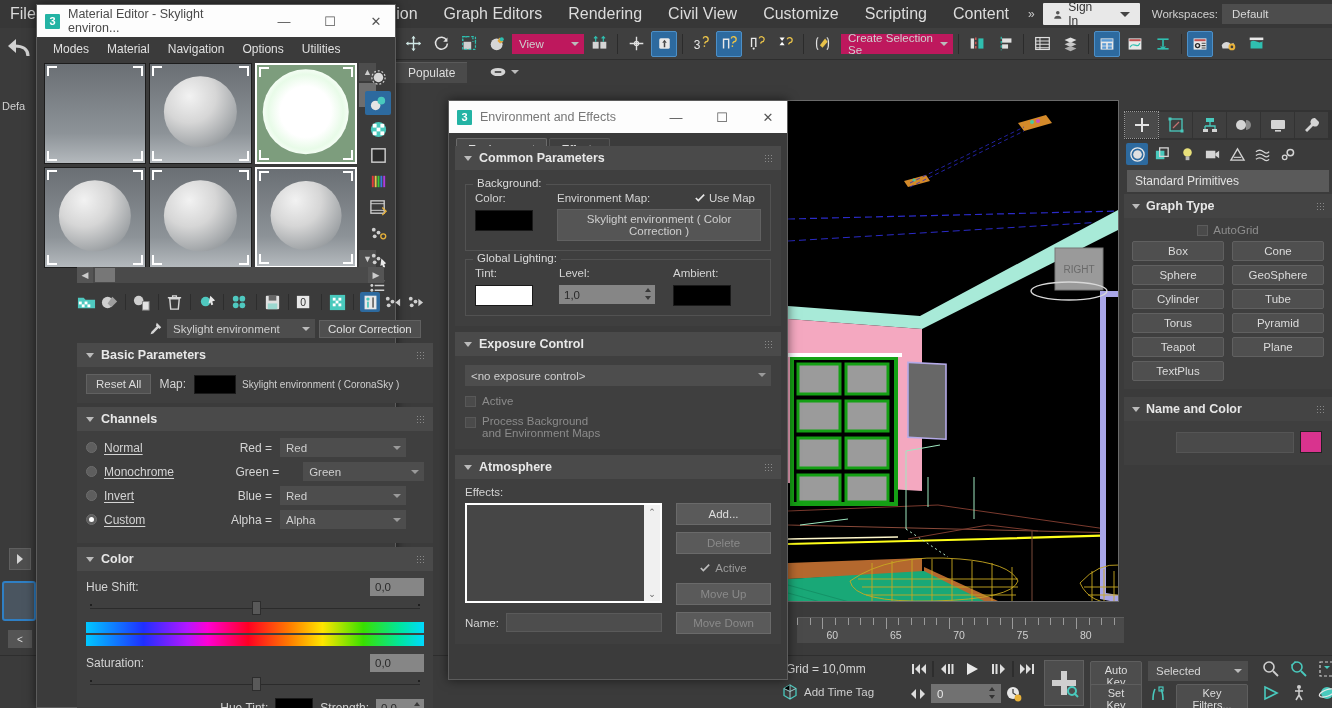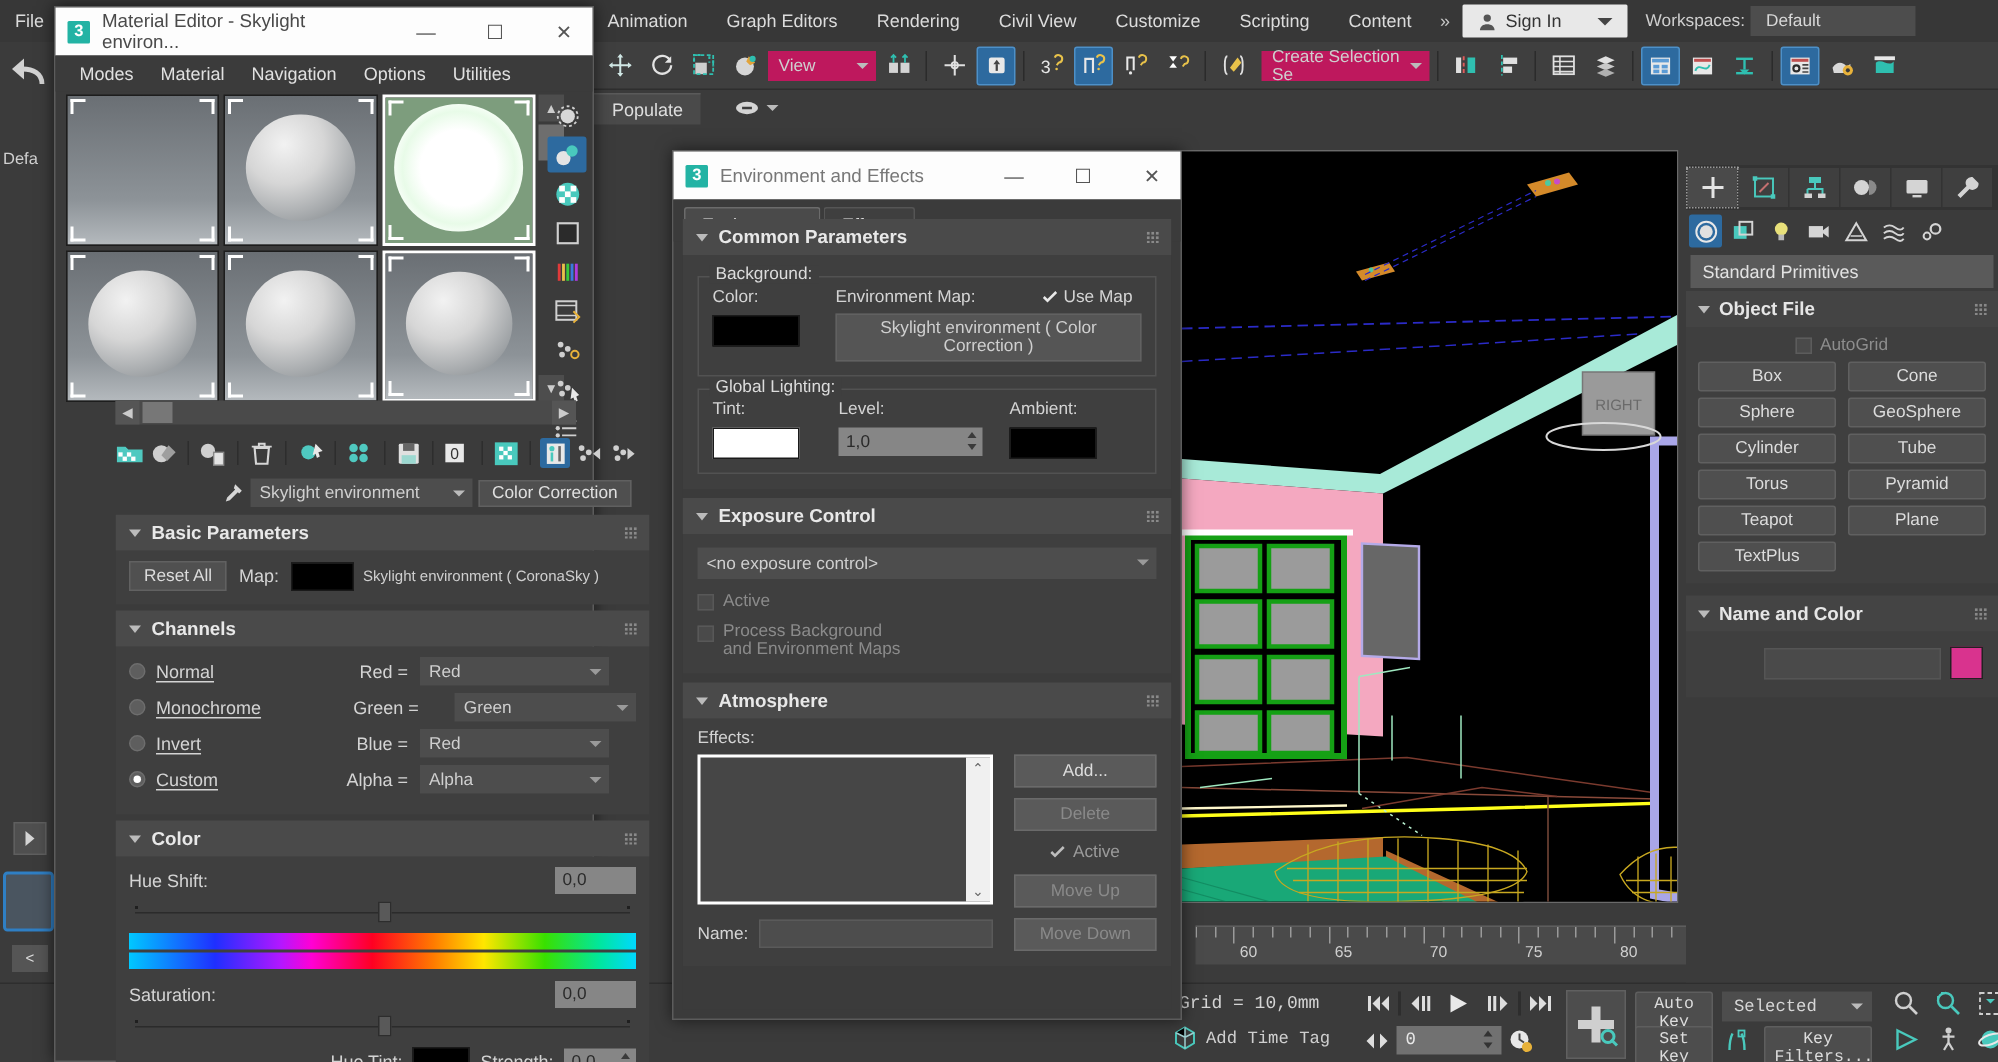--- a/index.html
+++ b/index.html
@@ -9,21 +9,21 @@
     font-size:12px; color:#d4d4d4; background:#3b3b3b;
     position:relative;
   }
   .abs { position:absolute; }
 
   
   #max-app { position:absolute; left:0; top:0; width:1332px; height:708px; background:#3b3b3b; }
 
   
   #menubar { position:absolute; left:0; top:0; width:1332px; height:28px; background:#373737; display:flex; align-items:center; }
-  .menu-item { padding:5px 13px; font-size:12px; color:#dcdcdc; white-space:nowrap; }
+  .menu-item { padding:5px 13px; font-size:16px; color:#dcdcdc; white-space:nowrap; }
   #menubar .chev { padding:5px 6px; color:#c9c9c9; font-size:12px; }
   .signin-box { background:#e8e8e8; color:#333; height:22px; display:flex; align-items:center; gap:6px; padding:0 10px; margin-left:2px; border-radius:1px; }
   .signin-box .lbl { font-size:12px; }
   .ws-lbl { margin-left:12px; font-size:11.5px; color:#cfcfcf; }
   .ws-val { background:#4d4d4d; height:20px; line-height:20px; padding:0 10px; margin-left:4px; font-size:11.5px; color:#d8d8d8; min-width:110px;}
 
   
   #toolbar { position:absolute; left:0; top:28px; width:1332px; height:32px; background:#3f3f3f; border-bottom:1px solid #2e2e2e; display:flex; align-items:center; gap:2px; padding-left:2px;}
   .tb { width:26px; height:26px; display:flex; align-items:center; justify-content:center; border-radius:2px; position:relative; }
   .tb.on { background:#2d6a9f; border:1px solid #4d90c8; }
@@ -40,21 +40,21 @@
 
   
   #viewport { position:absolute; left:787px; top:100px; width:332px; height:502px; background:#000; overflow:hidden; border:1px solid #6a6a6a; }
 
   
   #ruler { position:absolute; left:797px; top:617px; width:545px; height:26px; background:#4a4a4a; border-top:1px solid #5d5d5d; overflow:hidden; }
   .tick { position:absolute; top:0; width:1px; background:#9a9a9a; }
   .tnum { position:absolute; top:11px; font-size:10.5px; color:#cfcfcf; transform:translateX(-50%); }
 
   
-  #statusbar { position:absolute; left:0; top:655px; width:1332px; height:53px; background:#3b3b3b; border-top:1px solid #2e2e2e;font-family:Liberation Mono, monospace; }
+  #statusbar { position:absolute; left:0; top:655px; width:1332px; height:53px; background:#3b3b3b; border-top:1px solid #2e2e2e; }
   .sbtxt { font-size:11.5px; color:#cfcfcf; }
   .sbtn { background:#4d4d4d; border:1px solid #5e5e5e; color:#dcdcdc; font-size:11px; padding:2px 6px; border-radius:2px; }
   .sbcombo { background:#4d4d4d; color:#d6d6d6; font-size:11.5px; height:20px; display:flex; align-items:center; padding:0 18px 0 8px; position:relative; }
   .sbcombo .ar { position:absolute; right:6px; top:8px; border-left:4px solid transparent; border-right:4px solid transparent; border-top:4px solid #bbb; }
   .spin { background:#717171; color:#e8e8e8; font-size:11.5px; height:19px; display:flex; align-items:center; padding:0 18px 0 6px; position:relative; min-width:70px;}
 
   
   #cmdpanel { position:absolute; left:1124px; top:110px; width:208px; height:545px; background:#3b3b3b; }
   .cp-tabrow { display:flex; background:#333; padding:2px 1px; gap:1px; }
   .cp-tab { width:33px; height:26px; display:flex; align-items:center; justify-content:center; background:#3f3f3f;}
@@ -740,21 +740,21 @@
             <circle cx="12" cy="7" r="3.4" fill="none" stroke="#d4d4d4" stroke-width="1.6"></circle>
             <circle cx="6" cy="12" r="2.4" fill="none" stroke="#d4d4d4" stroke-width="1.4"></circle>
           </svg>
         </div>
     </div>
 
     <div class="cp-select">Standard Primitives</div>
 
     <div class="rollup-hd">
       <span class="tri"></span>
-      <span>Object File</span>
+      <span>Graph Type</span>
       <span class="grip"></span>
     </div>
     <div class="cp-body">
       <div class="chk-row">
         <span class="chkbox"></span>
         <span>AutoGrid</span>
       </div>
       <div class="btn-grid" id="objtype-grid">
           <div class="mbtn">Box</div>
           <div class="mbtn">Cone</div>

